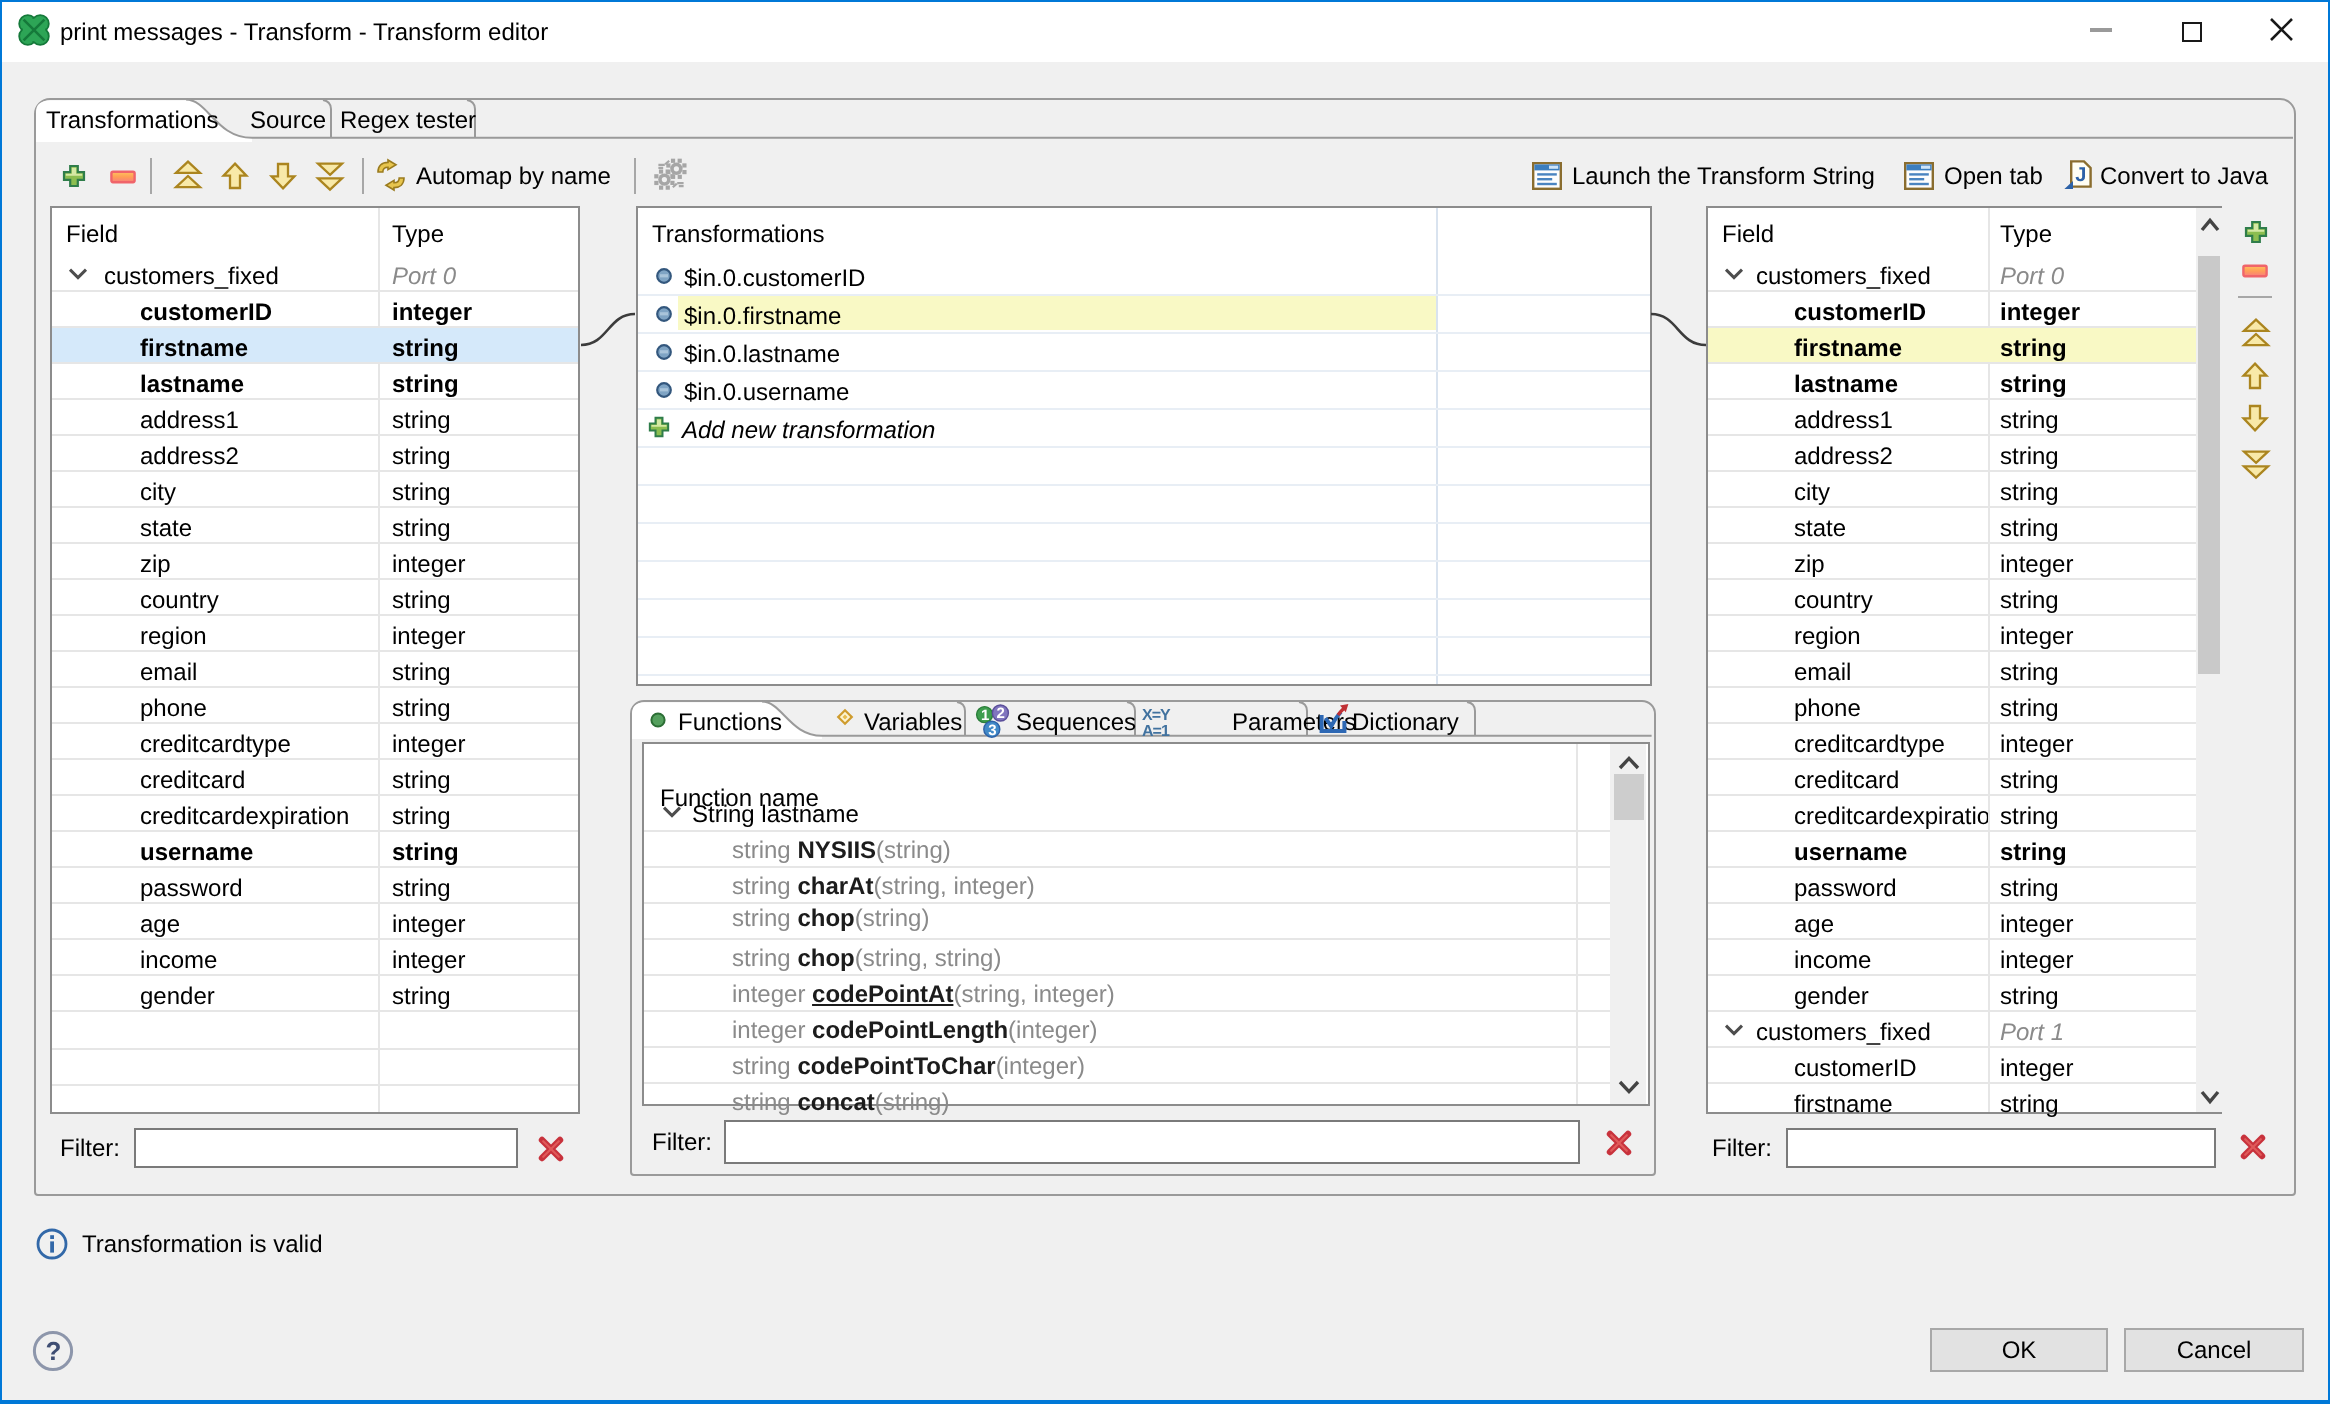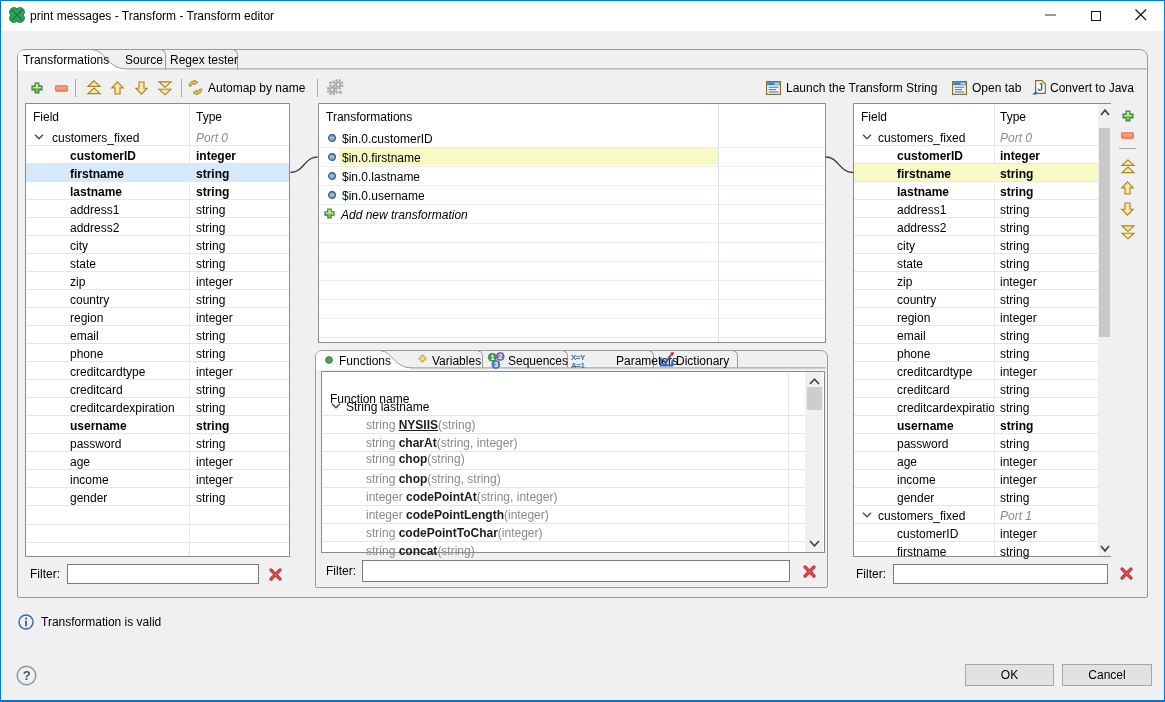--- a/index.html
+++ b/index.html
@@ -295,29 +295,29 @@
 </svg>
 <div class="txt" style="left:676px;top:353.5px;">Dictionary</div>
 <div class="r" style="left:321px;top:371px;width:503.5px;height:182px;border:1px solid #8c8c8c;background:#fff;box-sizing:border-box;"></div>
 <div class="txt" style="left:330px;top:360px;margin-top:32px;">Function name</div>
 <div class="vline" style="left:788px;top:372px;height:180px;background:#e6e6e6;"></div>
 <svg style="left:331px;top:403px;" width="10" height="6" viewBox="0 0 10 6">
     <path d="M1,0.8 L5,4.8 L9,0.8" fill="none" stroke="#4d4d4d" stroke-width="1.5"></path>
   </svg>
 <div class="txt" style="left:346px;top:400px;">String lastname</div>
 <div class="hline" style="left:322px;top:414.5px;width:483px;"></div>
-<div class="txt" style="left:366px;top:417.5px;"><span class="gy">string </span><span class="b" style="color:#1c1c1c;text-decoration:underline;">NYSIIS</span><span class="gy">(string)</span></div>
+<div class="txt" style="left:366px;top:417.5px;"><span class="gy">string </span><span class="b" style="color:#1c1c1c;">NYSIIS</span><span class="gy">(string)</span></div>
 <div class="hline" style="left:322px;top:432.5px;width:483px;"></div>
 <div class="txt" style="left:366px;top:435.5px;"><span class="gy">string </span><span class="b" style="color:#1c1c1c;">charAt</span><span class="gy">(string, integer)</span></div>
 <div class="hline" style="left:322px;top:450.5px;width:483px;"></div>
 <div class="txt" style="left:366px;top:452px;"><span class="gy">string </span><span class="b" style="color:#1c1c1c;">chop</span><span class="gy">(string)</span></div>
 <div class="hline" style="left:322px;top:468.5px;width:483px;"></div>
 <div class="txt" style="left:366px;top:471.5px;"><span class="gy">string </span><span class="b" style="color:#1c1c1c;">chop</span><span class="gy">(string, string)</span></div>
 <div class="hline" style="left:322px;top:486.5px;width:483px;"></div>
-<div class="txt" style="left:366px;top:489.5px;"><span class="gy">integer </span><span class="b" style="color:#1c1c1c;">codePointAt</span><span class="gy">(string, integer)</span></div>
+<div class="txt" style="left:366px;top:489.5px;"><span class="gy">integer </span><span class="b" style="color:#1c1c1c;text-decoration:underline;">codePointAt</span><span class="gy">(string, integer)</span></div>
 <div class="hline" style="left:322px;top:504.5px;width:483px;"></div>
 <div class="txt" style="left:366px;top:507.5px;"><span class="gy">integer </span><span class="b" style="color:#1c1c1c;">codePointLength</span><span class="gy">(integer)</span></div>
 <div class="hline" style="left:322px;top:522.5px;width:483px;"></div>
 <div class="txt" style="left:366px;top:525.5px;"><span class="gy">string </span><span class="b" style="color:#1c1c1c;">codePointToChar</span><span class="gy">(integer)</span></div>
 <div class="hline" style="left:322px;top:540.5px;width:483px;"></div>
 <div class="txt" style="left:366px;top:543.5px;"><span class="gy">string </span><span class="b" style="color:#1c1c1c;">concat</span><span class="gy">(string)</span></div>
 <div class="r" style="left:805px;top:372px;width:18px;height:180px;background:#f0f0f0;"></div>
 <svg style="left:809px;top:378px;" width="11" height="7" viewBox="0 0 11 7">
     <path d="M1,6 L5.5,1.2 L10,6" fill="none" stroke="#444444" stroke-width="1.7"></path>
   </svg>

